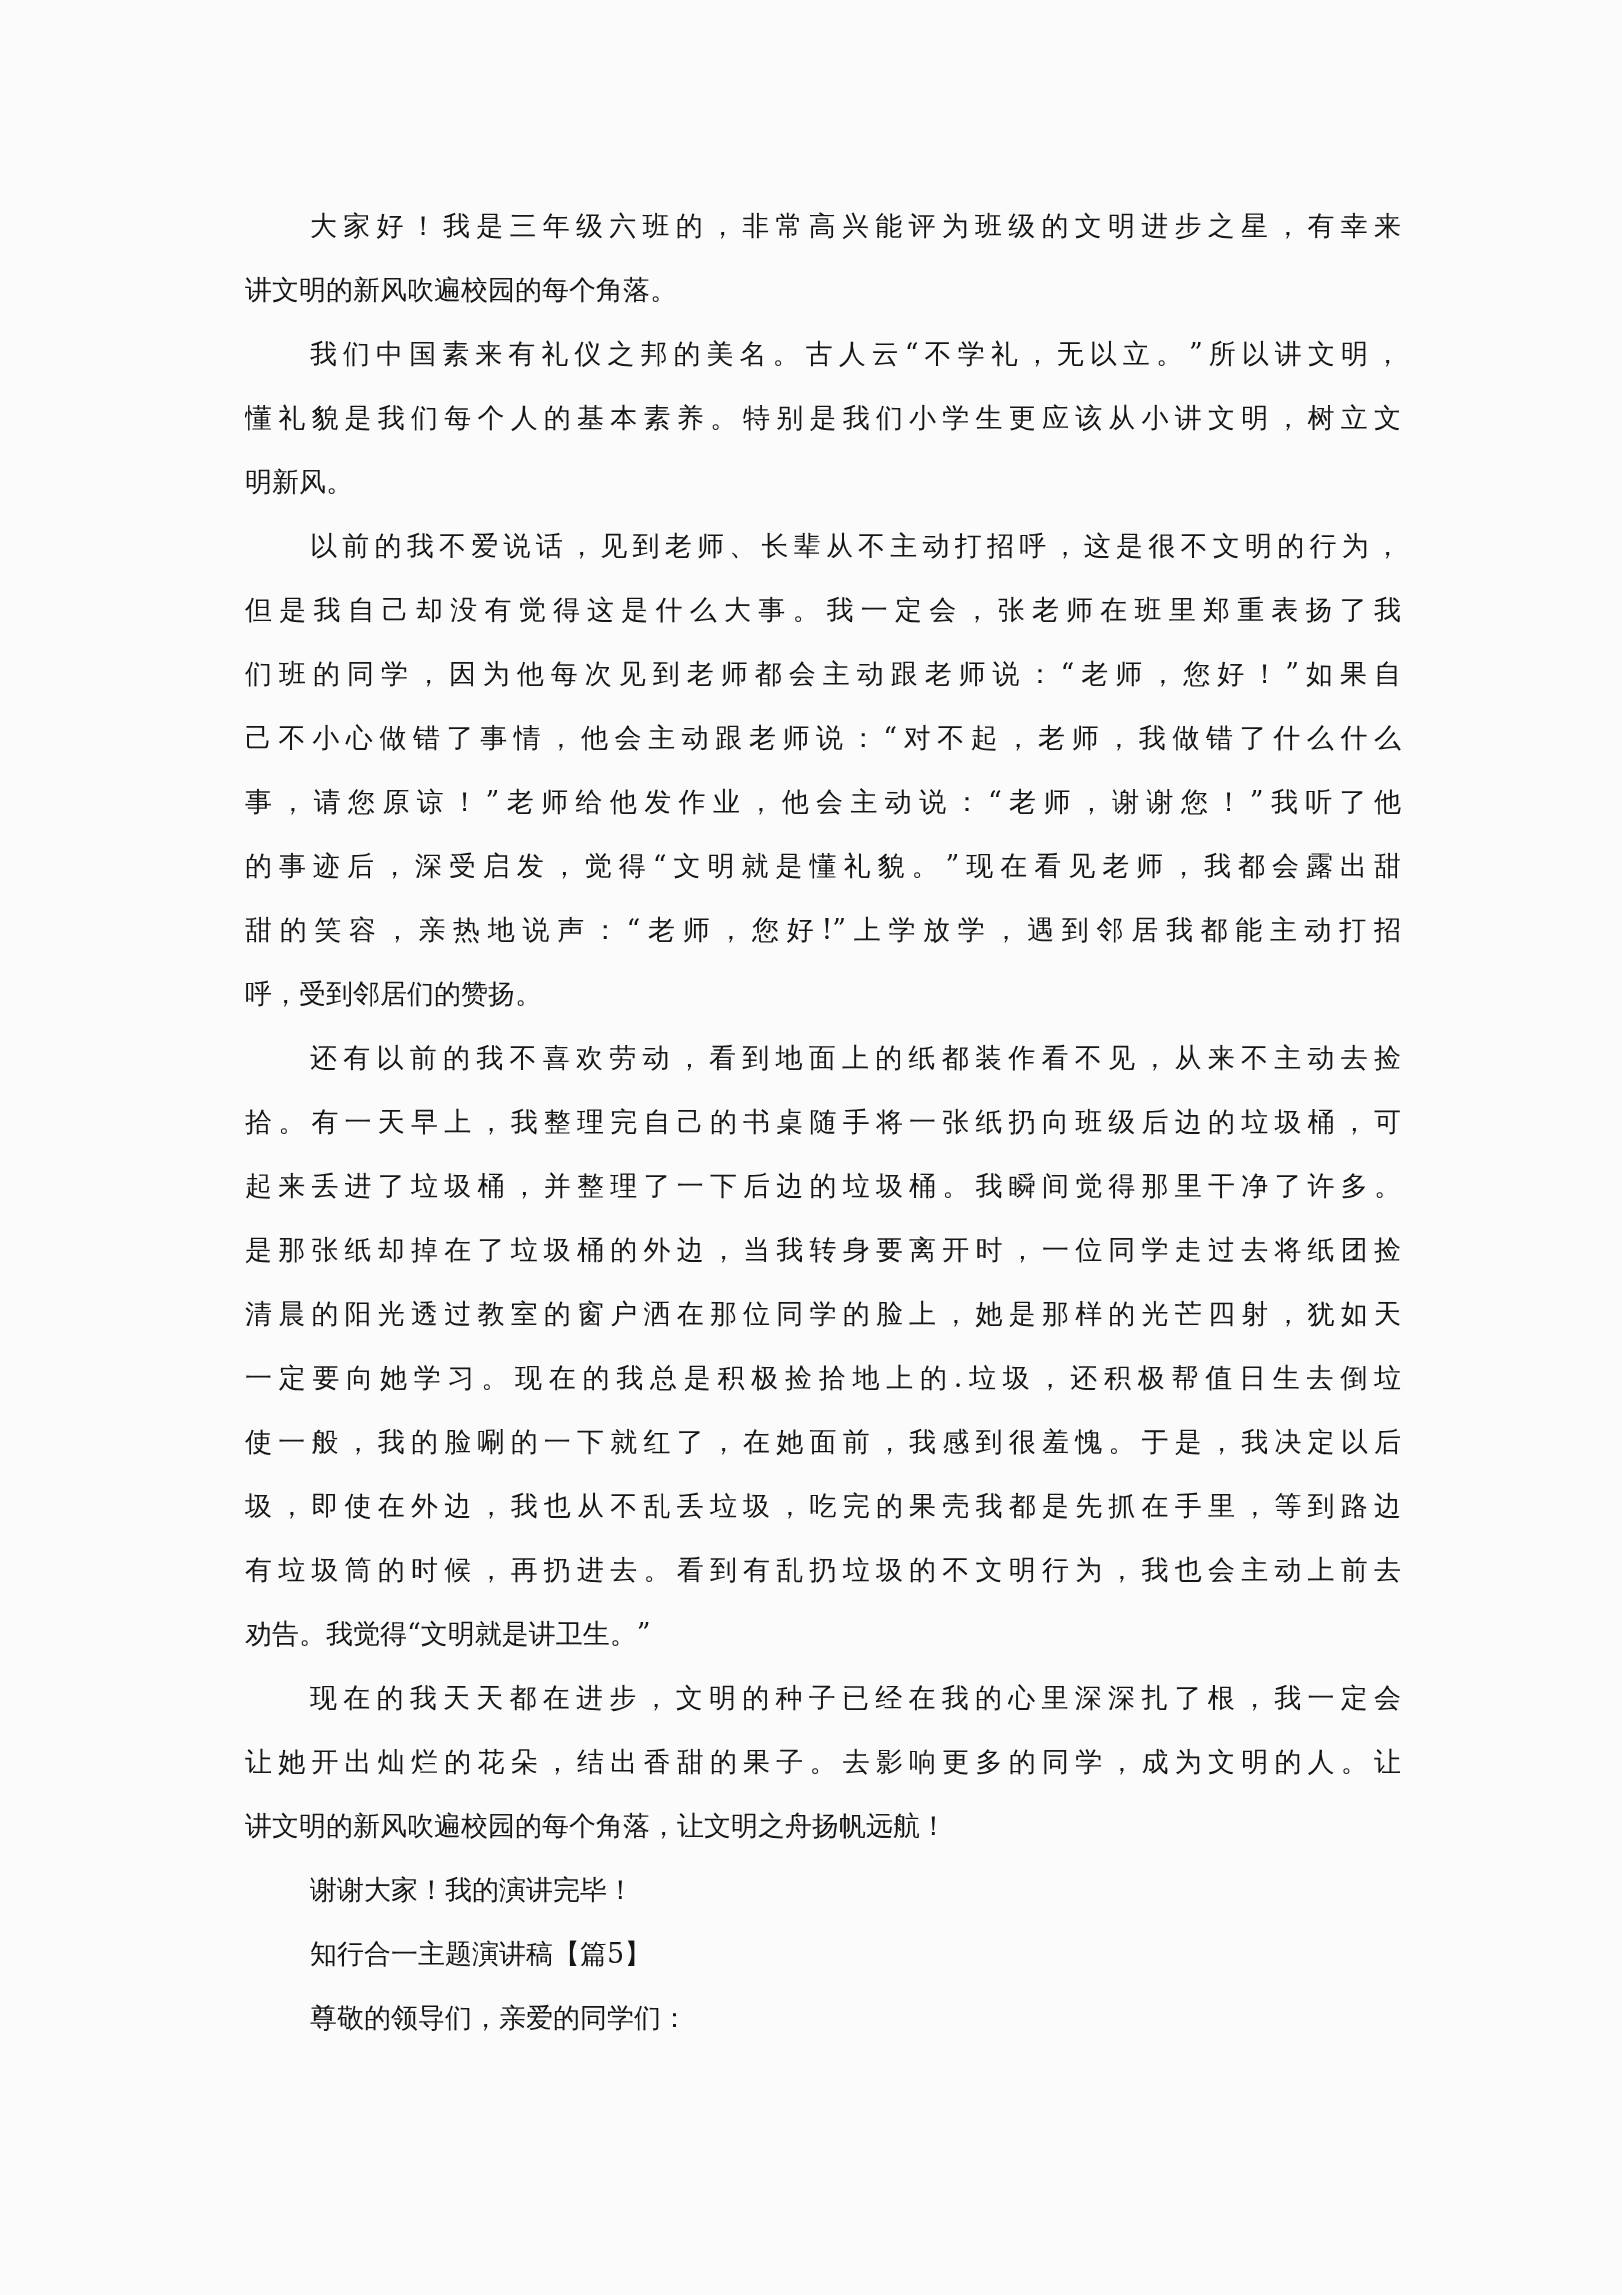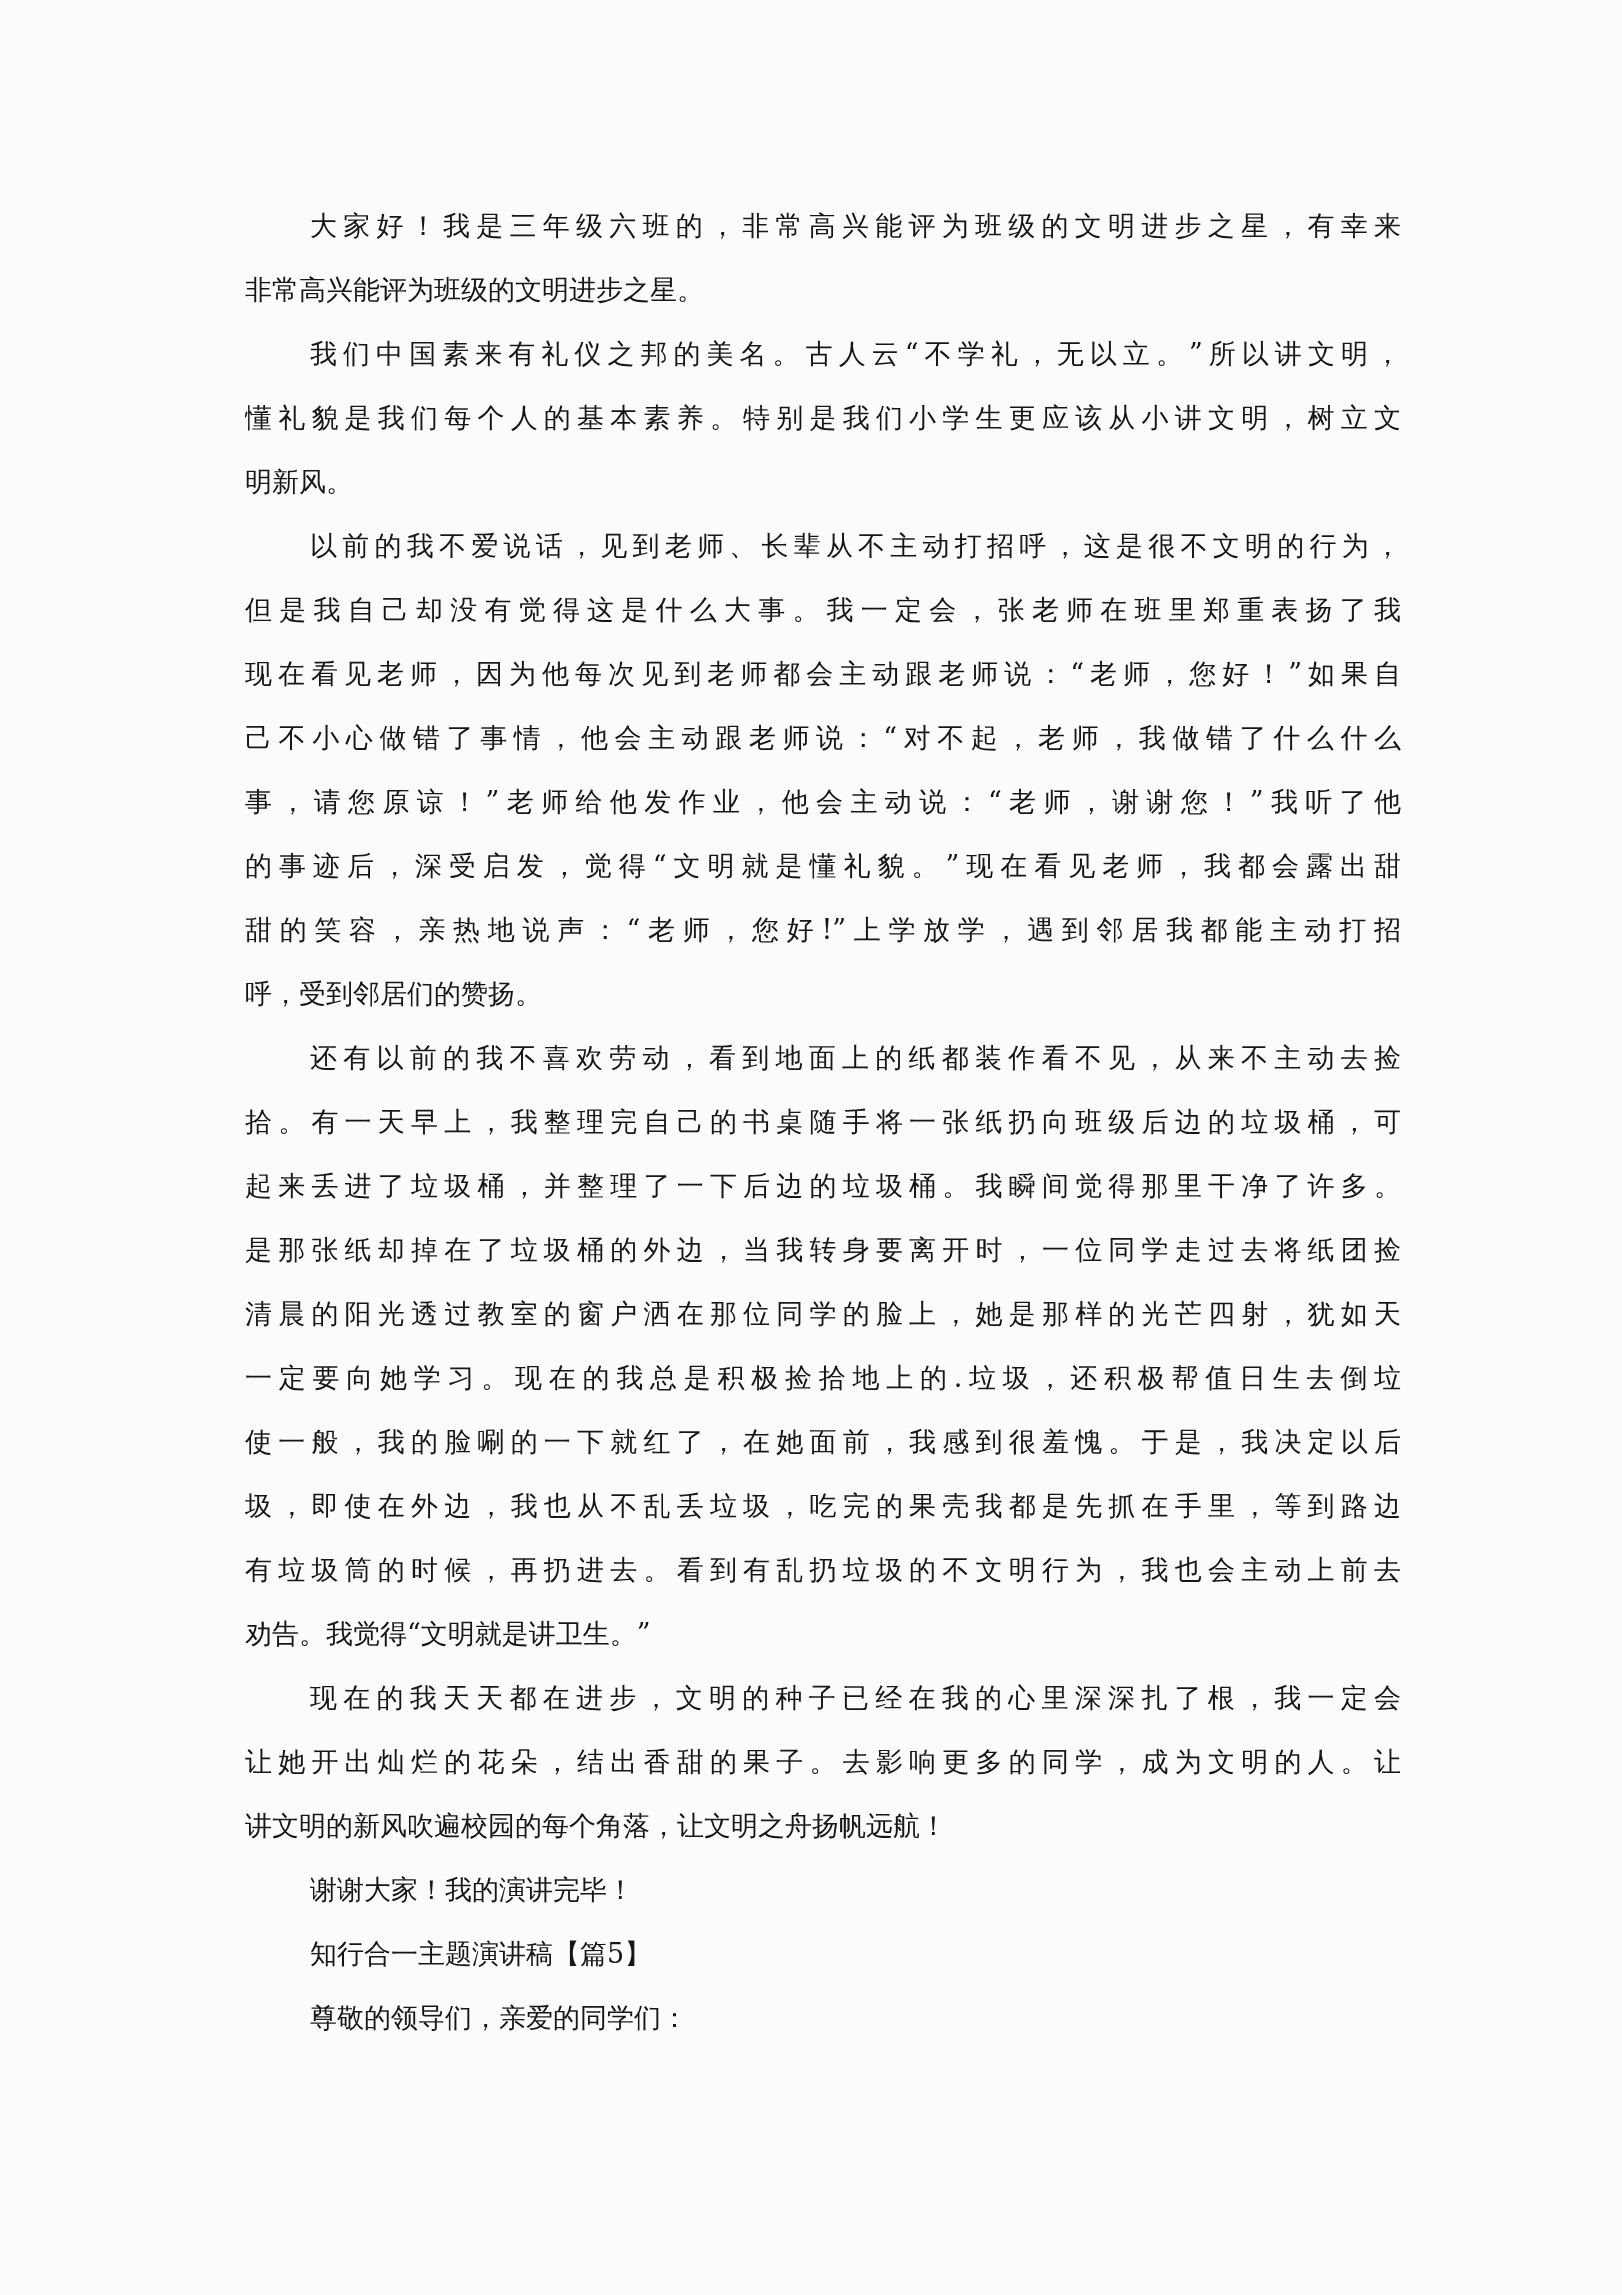--- a/index.html
+++ b/index.html
@@ -43,31 +43,31 @@
     text-align-last: left;
   }
 </style>
 </head>
 <body>
 
 <div class="page">
   <div class="doc-body" style="background: rgb(251, 251, 251); color: rgb(22, 22, 22);">
       <div class="paragraph">
         <div class="line first">大家好！我是三年级六班的，非常高兴能评为班级的文明进步之星，有幸来</div>
-        <div class="line last">非常高兴能评为班级的文明进步之星。</div>
+        <div class="line last">讲文明的新风吹遍校园的每个角落。</div>
       </div>
       <div class="paragraph">
         <div class="line first">我们中国素来有礼仪之邦的美名。古人云“不学礼，无以立。”所以讲文明，</div>
         <div class="line">懂礼貌是我们每个人的基本素养。特别是我们小学生更应该从小讲文明，树立文</div>
         <div class="line last">明新风。</div>
       </div>
       <div class="paragraph">
         <div class="line first">以前的我不爱说话，见到老师、长辈从不主动打招呼，这是很不文明的行为，</div>
         <div class="line">但是我自己却没有觉得这是什么大事。我一定会，张老师在班里郑重表扬了我</div>
-        <div class="line">现在看见老师，因为他每次见到老师都会主动跟老师说：“老师，您好！”如果自</div>
+        <div class="line">们班的同学，因为他每次见到老师都会主动跟老师说：“老师，您好！”如果自</div>
         <div class="line">己不小心做错了事情，他会主动跟老师说：“对不起，老师，我做错了什么什么</div>
         <div class="line">事，请您原谅！”老师给他发作业，他会主动说：“老师，谢谢您！”我听了他</div>
         <div class="line">的事迹后，深受启发，觉得“文明就是懂礼貌。”现在看见老师，我都会露出甜</div>
         <div class="line">甜的笑容，亲热地说声：“老师，您好!”上学放学，遇到邻居我都能主动打招</div>
         <div class="line last">呼，受到邻居们的赞扬。</div>
       </div>
       <div class="paragraph">
         <div class="line first">还有以前的我不喜欢劳动，看到地面上的纸都装作看不见，从来不主动去捡</div>
         <div class="line">拾。有一天早上，我整理完自己的书桌随手将一张纸扔向班级后边的垃圾桶，可</div>
         <div class="line">起来丢进了垃圾桶，并整理了一下后边的垃圾桶。我瞬间觉得那里干净了许多。</div>

